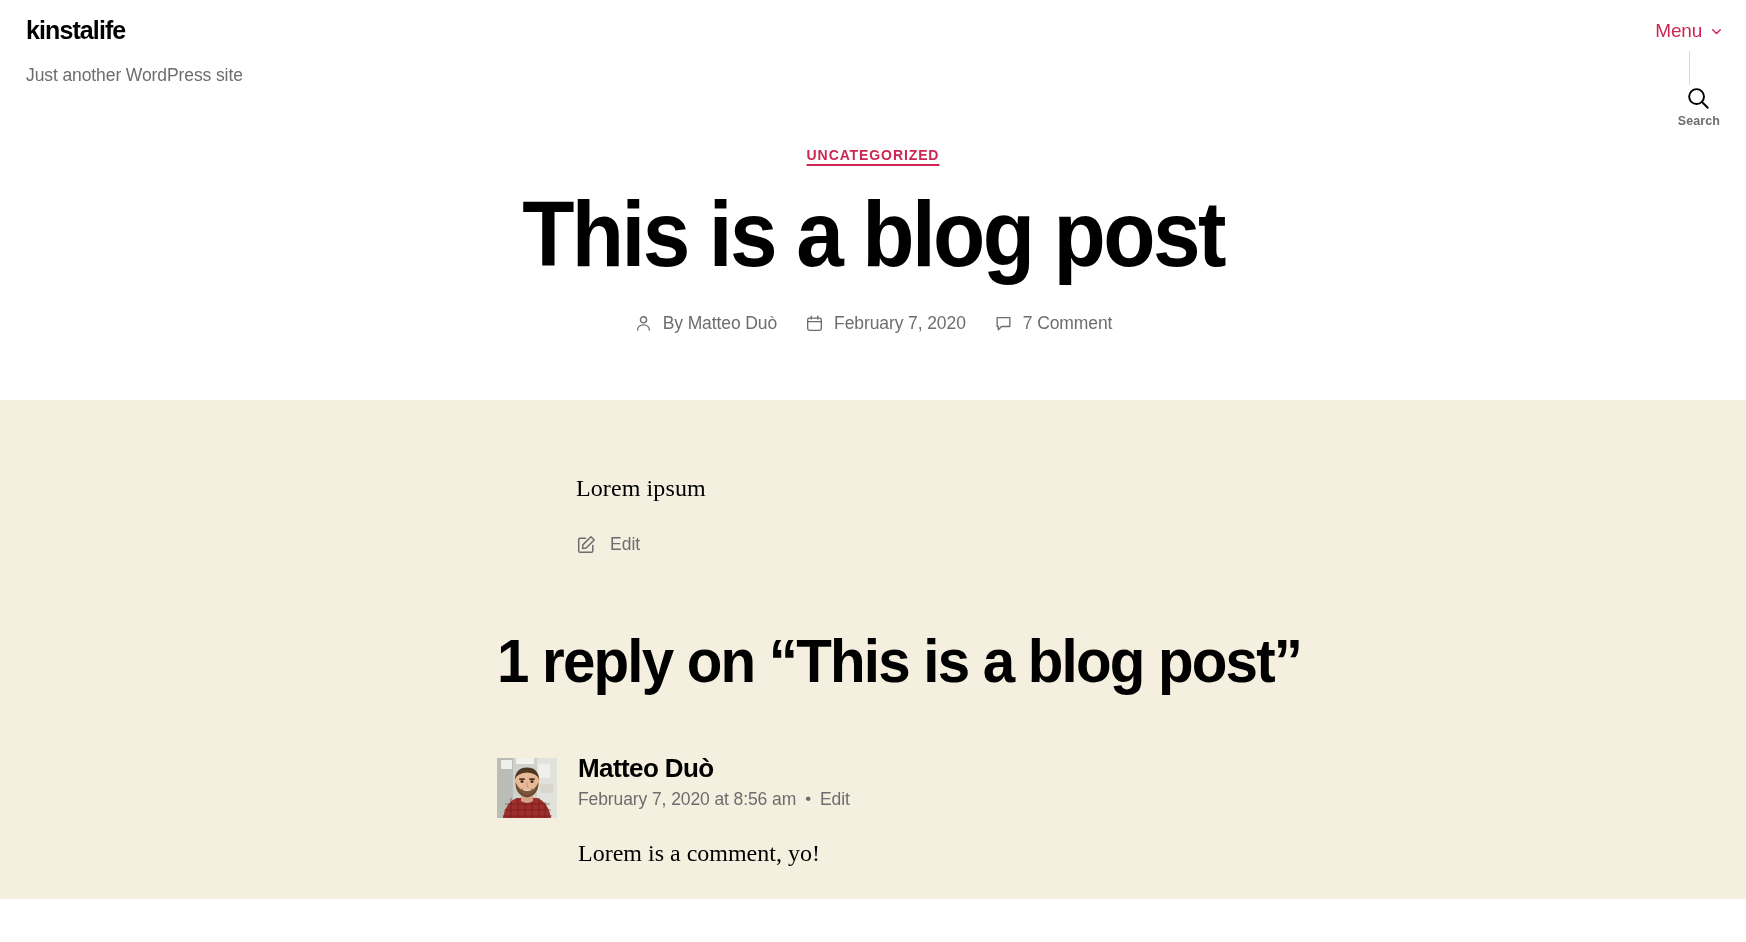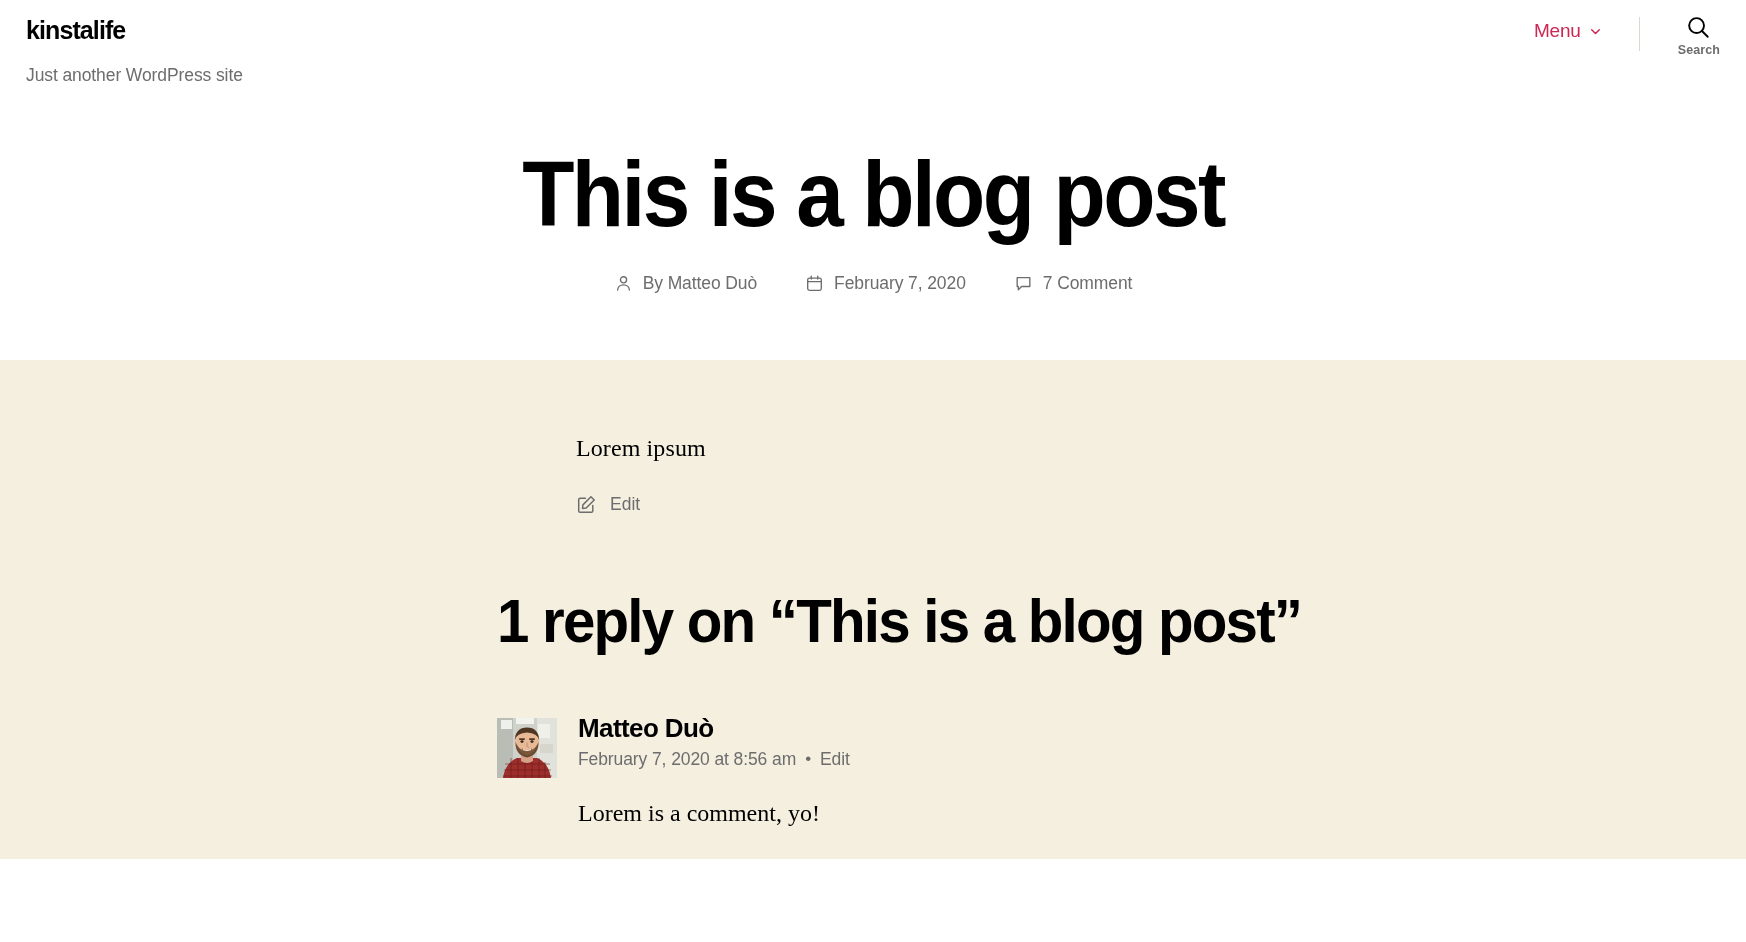--- a/index.html
+++ b/index.html
@@ -51,22 +51,23 @@
     color: #6d6d6d;
     letter-spacing: -0.1px;
     line-height: 1;
   }
 
   .header-nav {
     position: absolute;
     right: 22px;
     top: 14px;
     display: flex;
-    align-items: flex-start;
+    align-items: flex-end;
     gap: 0px;
+    flex-direction: column;
   }
 
   .menu-toggle {
     display: flex;
     align-items: center;
     gap: 9px;
     color: #cd2653;
     font-size: 19px;
     font-weight: 500;
     letter-spacing: -0.2px;
@@ -140,21 +141,21 @@
     line-height: 1.05;
     color: #000000;
     transform: scaleX(0.93);
     margin: 0 0 30px 0;
   }
 
   .entry-meta {
     display: flex;
     justify-content: center;
     align-items: center;
-    gap: 48px;
+    gap: 28px;
     color: #6d6d6d;
     font-size: 17.5px;
     letter-spacing: -0.1px;
   }
 
   .meta-item {
     display: flex;
     align-items: center;
     gap: 10px;
   }
@@ -313,20 +314,23 @@
         </svg>
       </span>
       <span class="search-label">Search</span>
     </button>
 
   </div>
 </header>
 
 <section class="entry-header">
 
+  <div class="category-line">
+    <a class="category-link" href="#">UNCATEGORIZED</a>
+  </div>
 
   <h1 class="entry-title">This is a blog post</h1>
 
   <div class="entry-meta">
 
     <span class="meta-item">
       <span>
         <svg width="19" height="19" viewBox="0 0 24 24" fill="none" stroke="#6d6d6d" stroke-width="1.7" stroke-linecap="round" stroke-linejoin="round">
           <circle cx="12" cy="7.4" r="3.9"></circle>
           <path d="M4.6 20.3c0-4.1 3.3-6.6 7.4-6.6s7.4 2.5 7.4 6.6"></path>

